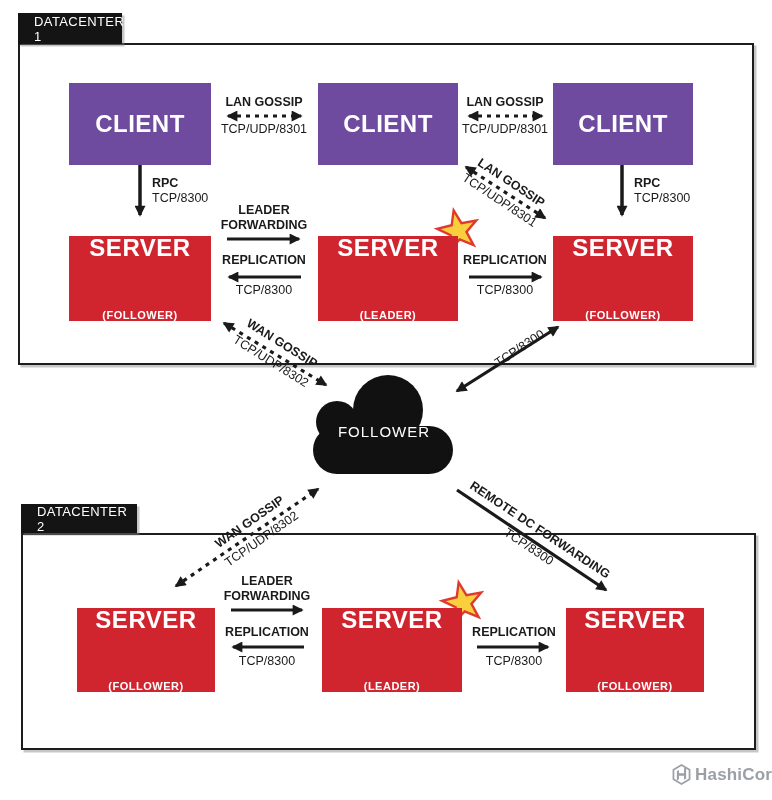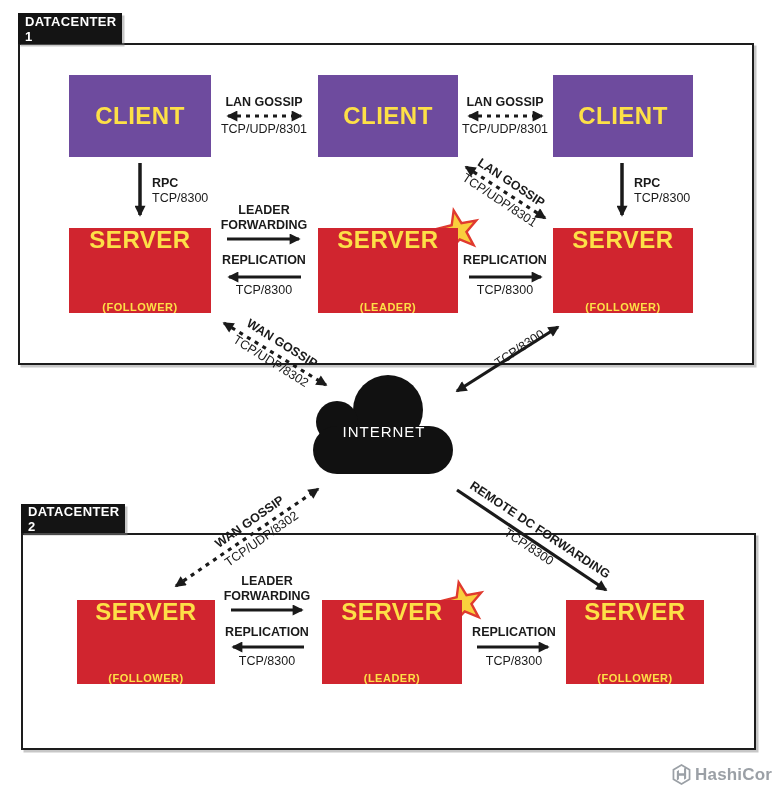--- a/index.html
+++ b/index.html
@@ -6,27 +6,27 @@
   #stage{
     position:relative;width:772px;height:800px;background:#ffffff;overflow:hidden;
     font-family:"Liberation Sans",sans-serif;color:#1a1a1a;
   }
   .panel{
     position:absolute;border:2.5px solid #1d1d1d;background:transparent;
     box-shadow:2.5px 2.5px 0 rgba(130,130,130,.45);
   }
   .tab{
     position:absolute;background:#141414;color:#ffffff;
-    font-size:13px;font-weight:700;letter-spacing:.4px;
-    display:flex;align-items:center;padding-left:7px;box-sizing:border-box;
+    font-size:13px;font-weight:400;letter-spacing:.4px;
+    display:flex;align-items:center;padding-left:16px;box-sizing:border-box;
     box-shadow:2.5px 2.5px 0 rgba(130,130,130,.45);z-index:4;
   }
   .node{
     position:absolute;display:flex;flex-direction:column;align-items:center;justify-content:center;
-    color:#fde047;text-align:center;z-index:2;
+    color:#ffffff;text-align:center;z-index:2;margin-top:8px;
   }
   .node .title{font-size:24px;font-weight:700;letter-spacing:.5px;line-height:1;}
   .node .role{font-size:11px;font-weight:700;letter-spacing:.5px;margin-top:5px;line-height:1;}
   .client{background:#6e4b9e;}
   .server{background:#d0252f;justify-content:space-between;}
   .lbl{position:absolute;white-space:nowrap;line-height:1.1;z-index:3;}
   .c{transform:translateX(-50%);text-align:center;}
   .t{font-size:12.5px;font-weight:700;}
   .p{font-size:12.5px;font-weight:400;}
   .rot{position:absolute;white-space:nowrap;text-align:center;line-height:1.1;z-index:3;}
@@ -140,23 +140,23 @@
     <div class="p" style="margin-top:7px;">TCP/UDP/8301</div>
   </div>
 
   <div class="rot" style="left:276px;top:353px;transform:translate(-50%,-50%) rotate(32deg);">
     <div class="t">WAN GOSSIP</div>
     <div class="p" style="margin-top:7px;">TCP/UDP/8302</div>
   </div>
 
   <div class="rot p" style="left:520px;top:349px;transform:translate(-50%,-50%) rotate(-33.5deg);">TCP/8300</div>
 
-  <div id="internet-label">INTERNET</div>
+  <div id="internet-label">FOLLOWER</div>
 
-  <div class="tab" style="left:21px;top:504px;width:104px;height:29px;">
+  <div class="tab" style="left:21px;top:504px;width:116px;height:29px;">
     <span>DATACENTER 2</span>
   </div>
   <div class="panel" style="left:21px;top:533px;width:731px;height:213px;"></div>
 
   <div class="rot" style="left:256px;top:531px;transform:translate(-50%,-50%) rotate(-35deg);">
     <div class="t">WAN GOSSIP</div>
     <div class="p" style="margin-top:7px;">TCP/UDP/8302</div>
   </div>
 
   <div class="rot" style="left:534px;top:539px;transform:translate(-50%,-50%) rotate(33.5deg);">

